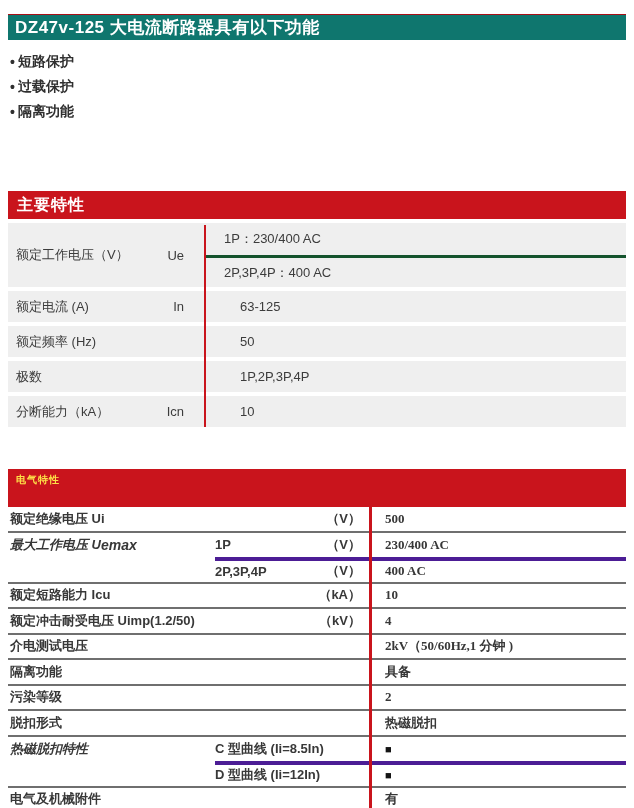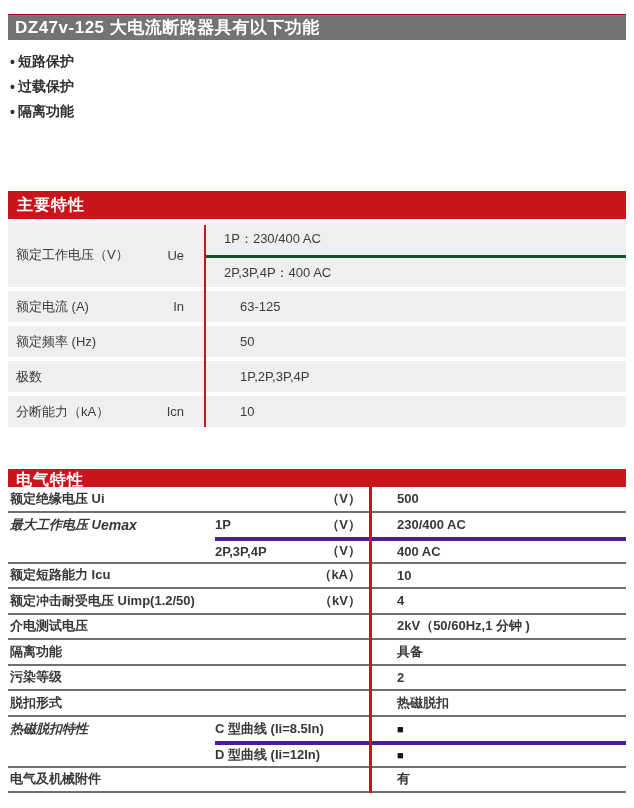--- a/index.html
+++ b/index.html
@@ -10,21 +10,21 @@
     color:#3a3a3a;
     position:relative;
     overflow:hidden;
   }
   .page { width:634px; height:808px; }
 
   
   .banner {
     margin:14px 8px 0 8px;
     height:26px;
-    background:#737373;
+    background:#0f766e;
     color:#ffffff;
     font-size:17px;
     font-weight:bold;
     line-height:26px;
     padding-left:7px;
     letter-spacing:0.5px;
     border-top:1px solid #a81016;
   }
 
   
@@ -46,24 +46,24 @@
     background:#c9141c;
     color:#fff;
     font-size:16px;
     font-weight:bold;
     line-height:28px;
     padding-left:9px;
     letter-spacing:1px;
   }
   .sec2-header {
     margin:42px 8px 0 8px;
-    height:18px;
+    height:38px;
     background:#c9141c;
-    color:#ffffff;
-    font-size:16px;
+    color:#fde047;
+    font-size:10px;
     font-weight:bold;
     line-height:22px;
     padding-left:8px;
     letter-spacing:1px;
   }
 
   
   .mt-body { margin:0 8px; position:relative; font-size:13px; color:#3c3c3c; }
   .mt-body::before {
     content:"";
@@ -113,21 +113,21 @@
   .et-row {
     display:flex;
     align-items:center;
     height:25.5px;
     border-bottom:2px solid #6f6f6f;
   }
   .et-label { width:207px; padding-left:2px; white-space:nowrap; }
   .et-item  { flex:1; white-space:nowrap; }
   .et-unit  { width:70px; text-align:right; padding-right:8px; white-space:nowrap; }
   .et-leftside { width:361px; display:flex; align-items:center; }
-  .et-value { flex:1; padding-left:28px; white-space:nowrap; }
+  .et-value { flex:1; padding-left:16px; white-space:nowrap;font-family:Liberation Serif, serif; }
 
   .et-row2 {
     display:flex;
     border-bottom:2px solid #6f6f6f;
   }
   .et-row2 .et-label { display:flex; align-items:center; height:25px;font-style:italic; }
   .et-subwrap { flex:1; display:flex; flex-direction:column; }
   .et-subrow { display:flex; align-items:center; height:24.5px; }
   .et-subrow + .et-subrow { border-top:4px solid #4c1d95; }
   .et-subleft { width:154px; display:flex; align-items:center; }

